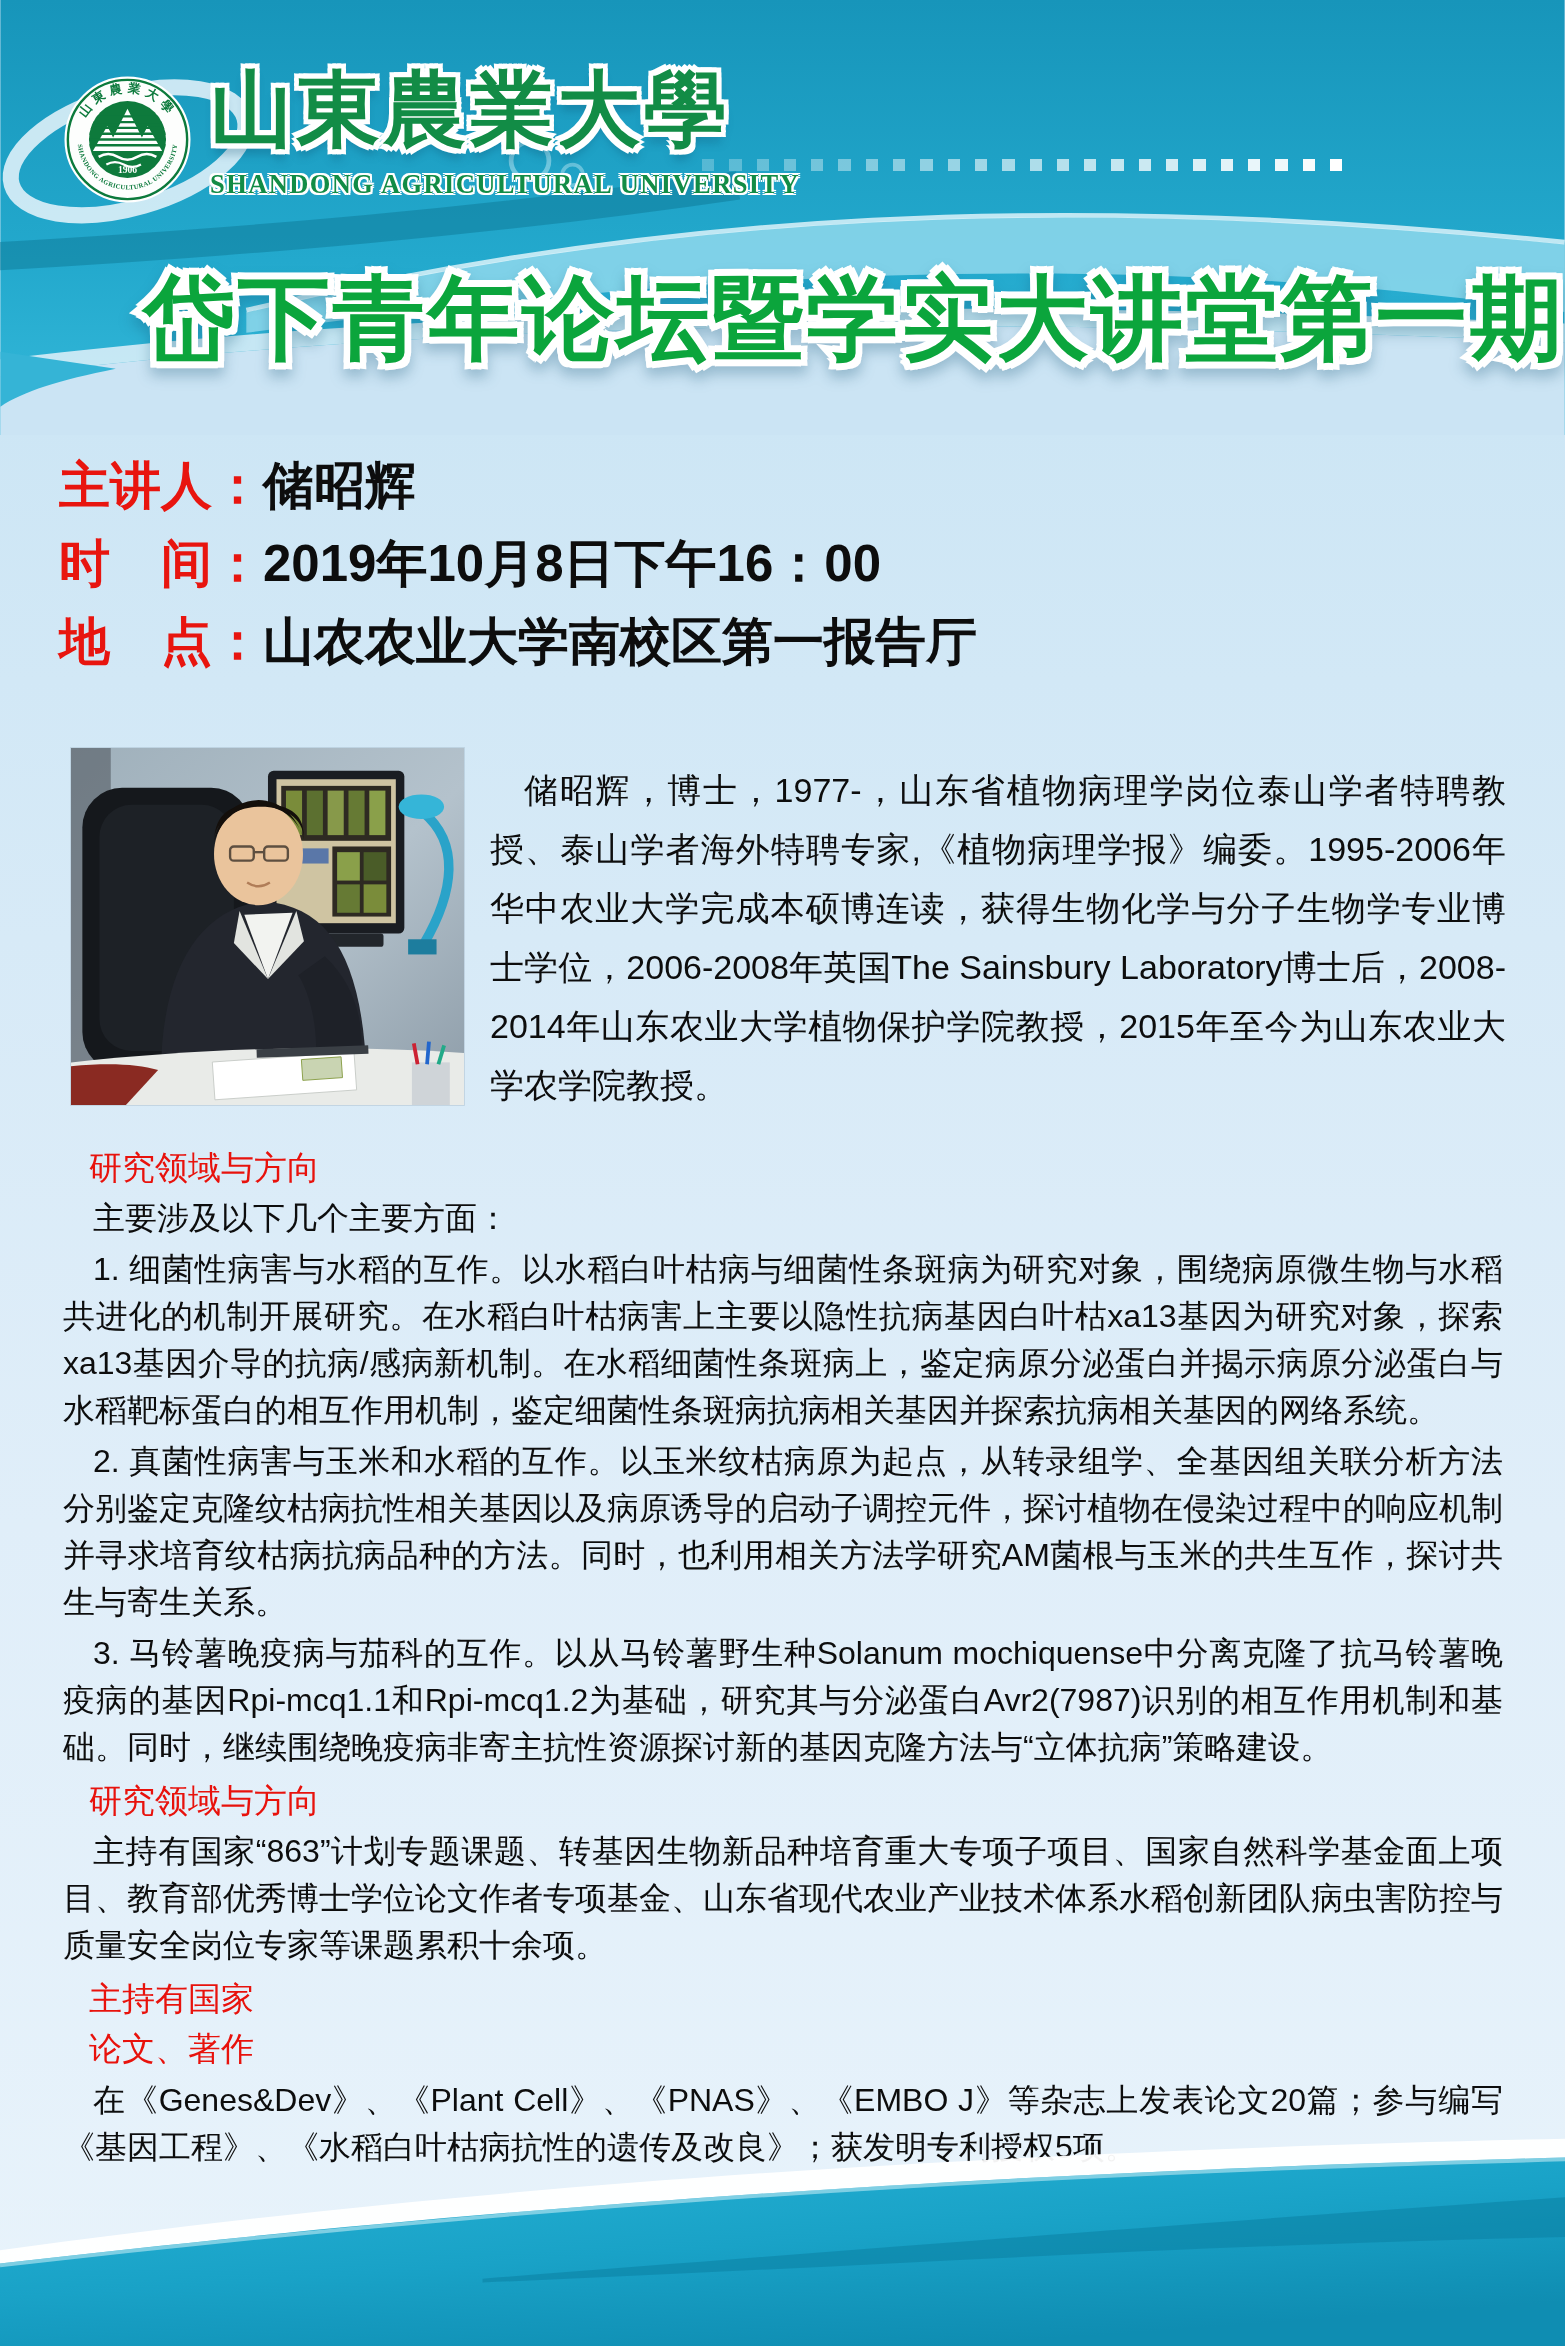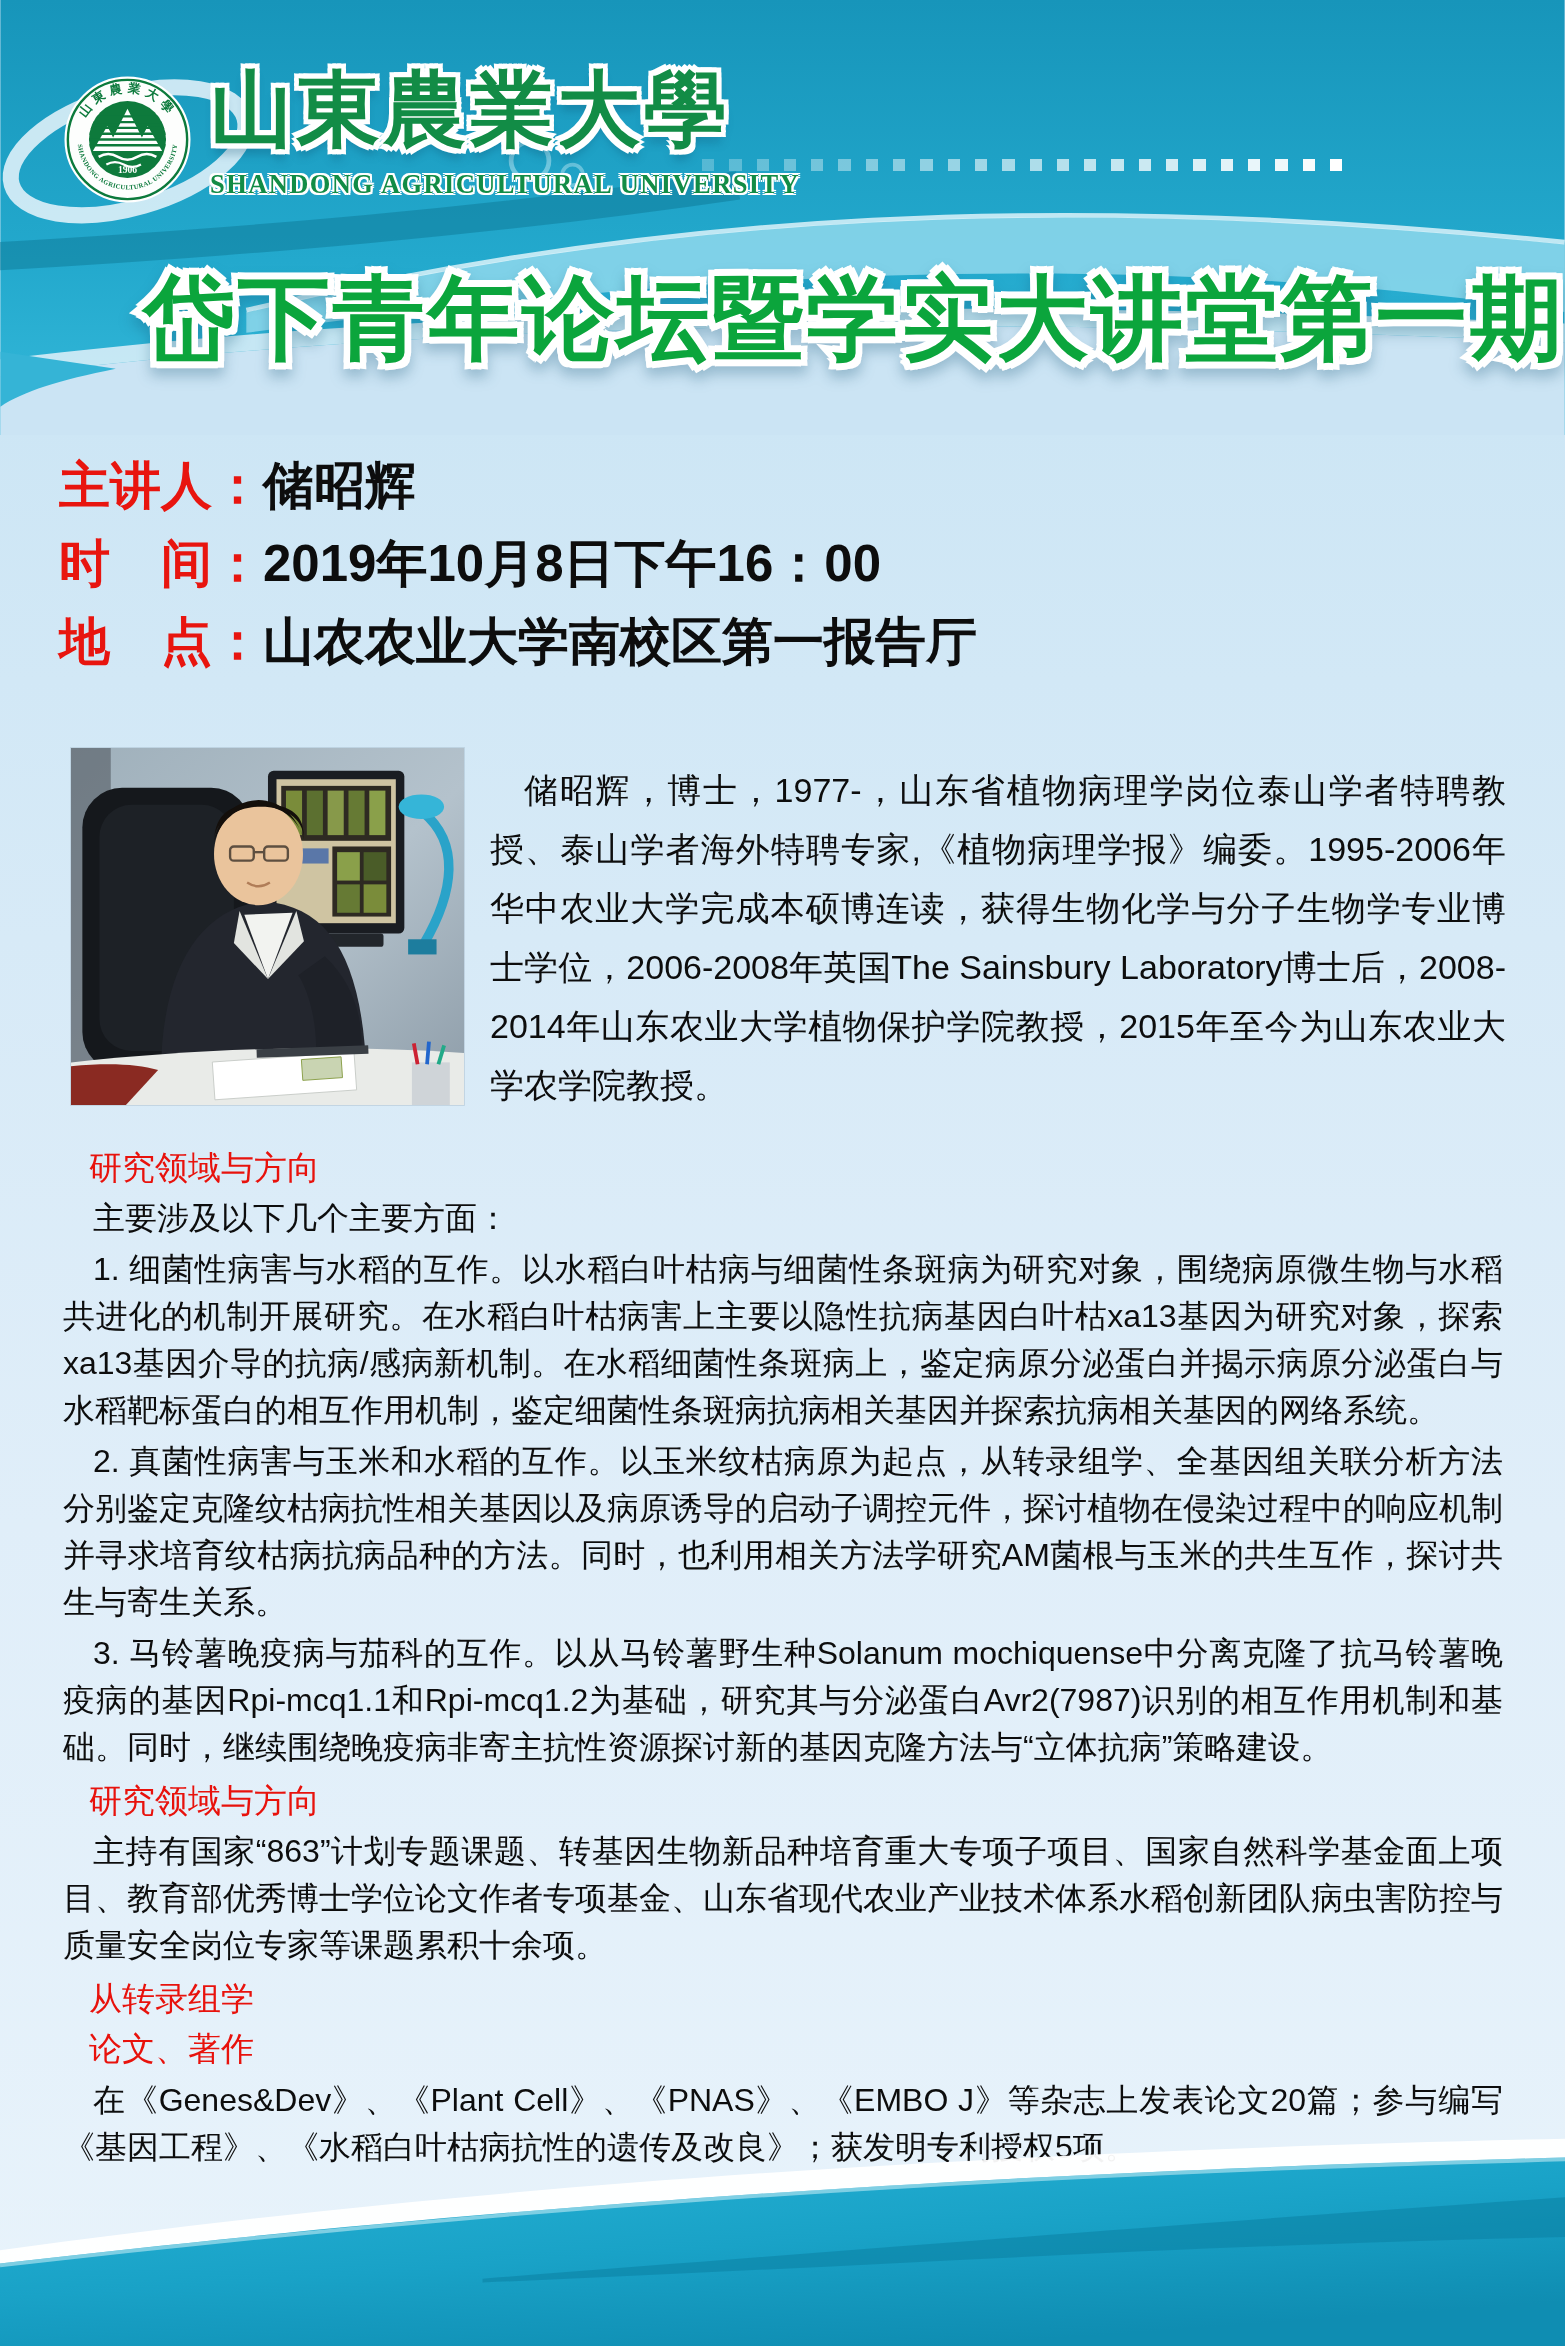--- a/index.html
+++ b/index.html
@@ -268,21 +268,21 @@
     <p>主要涉及以下几个主要方面：</p>
     <p>1. 细菌性病害与水稻的互作。以水稻白叶枯病与细菌性条斑病为研究对象，围绕病原微生物与水稻共进化的机制开展研究。在水稻白叶枯病害上主要以隐性抗病基因白叶枯xa13基因为研究对象，探索xa13基因介导的抗病/感病新机制。在水稻细菌性条斑病上，鉴定病原分泌蛋白并揭示病原分泌蛋白与水稻靶标蛋白的相互作用机制，鉴定细菌性条斑病抗病相关基因并探索抗病相关基因的网络系统。</p>
     <p>2. 真菌性病害与玉米和水稻的互作。以玉米纹枯病原为起点，从转录组学、全基因组关联分析方法分别鉴定克隆纹枯病抗性相关基因以及病原诱导的启动子调控元件，探讨植物在侵染过程中的响应机制并寻求培育纹枯病抗病品种的方法。同时，也利用相关方法学研究AM菌根与玉米的共生互作，探讨共生与寄生关系。</p>
     <p>3. 马铃薯晚疫病与茄科的互作。以从马铃薯野生种Solanum mochiquense中分离克隆了抗马铃薯晚疫病的基因Rpi-mcq1.1和Rpi-mcq1.2为基础，研究其与分泌蛋白Avr2(7987)识别的相互作用机制和基础。同时，继续围绕晚疫病非寄主抗性资源探讨新的基因克隆方法与“立体抗病”策略建设。</p>
   </div>
   <div>
     <div class="sec-heading">研究领域与方向</div>
     <p>主持有国家“863”计划专题课题、转基因生物新品种培育重大专项子项目、国家自然科学基金面上项目、教育部优秀博士学位论文作者专项基金、山东省现代农业产业技术体系水稻创新团队病虫害防控与质量安全岗位专家等课题累积十余项。</p>
   </div>
   <div>
-    <div class="sec-heading">从转录组学</div>
+    <div class="sec-heading">主持有国家</div>
   </div>
   <div>
     <div class="sec-heading">论文、著作</div>
     <p>在《Genes&amp;Dev》、《Plant Cell》、《PNAS》、《EMBO J》等杂志上发表论文20篇；参与编写《基因工程》、《水稻白叶枯病抗性的遗传及改良》；获发明专利授权5项。</p>
   </div>
 </div>
 
 <svg class="footer-svg" width="1565" height="218" viewBox="0 0 1654 230">
   <defs>
     <linearGradient id="footTeal" x1="0" y1="0" x2="0.6" y2="1">

